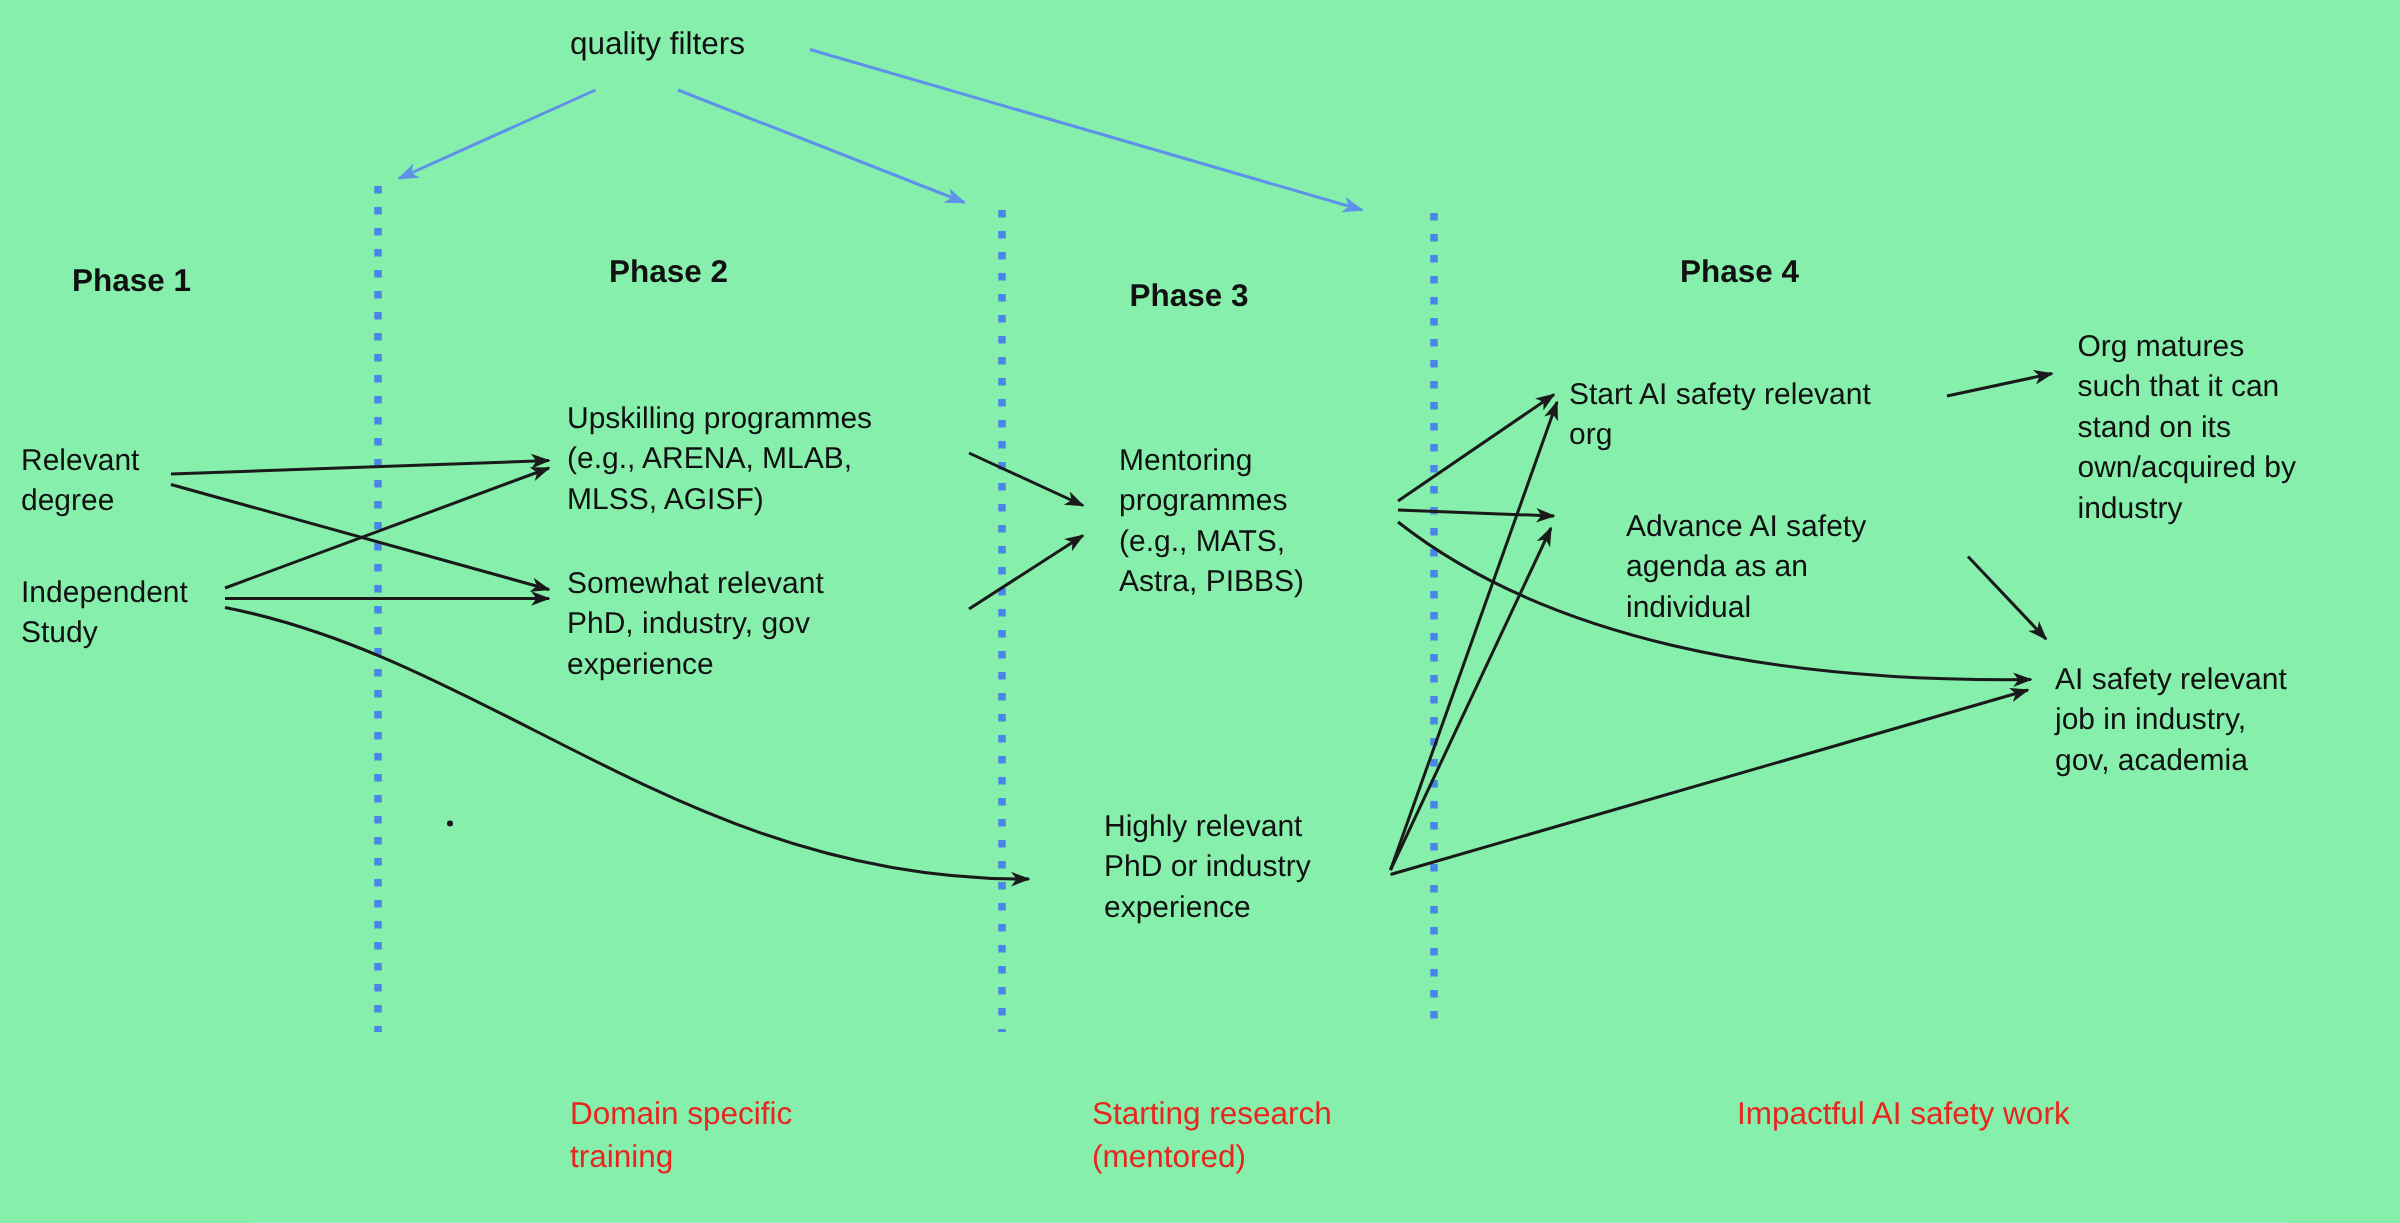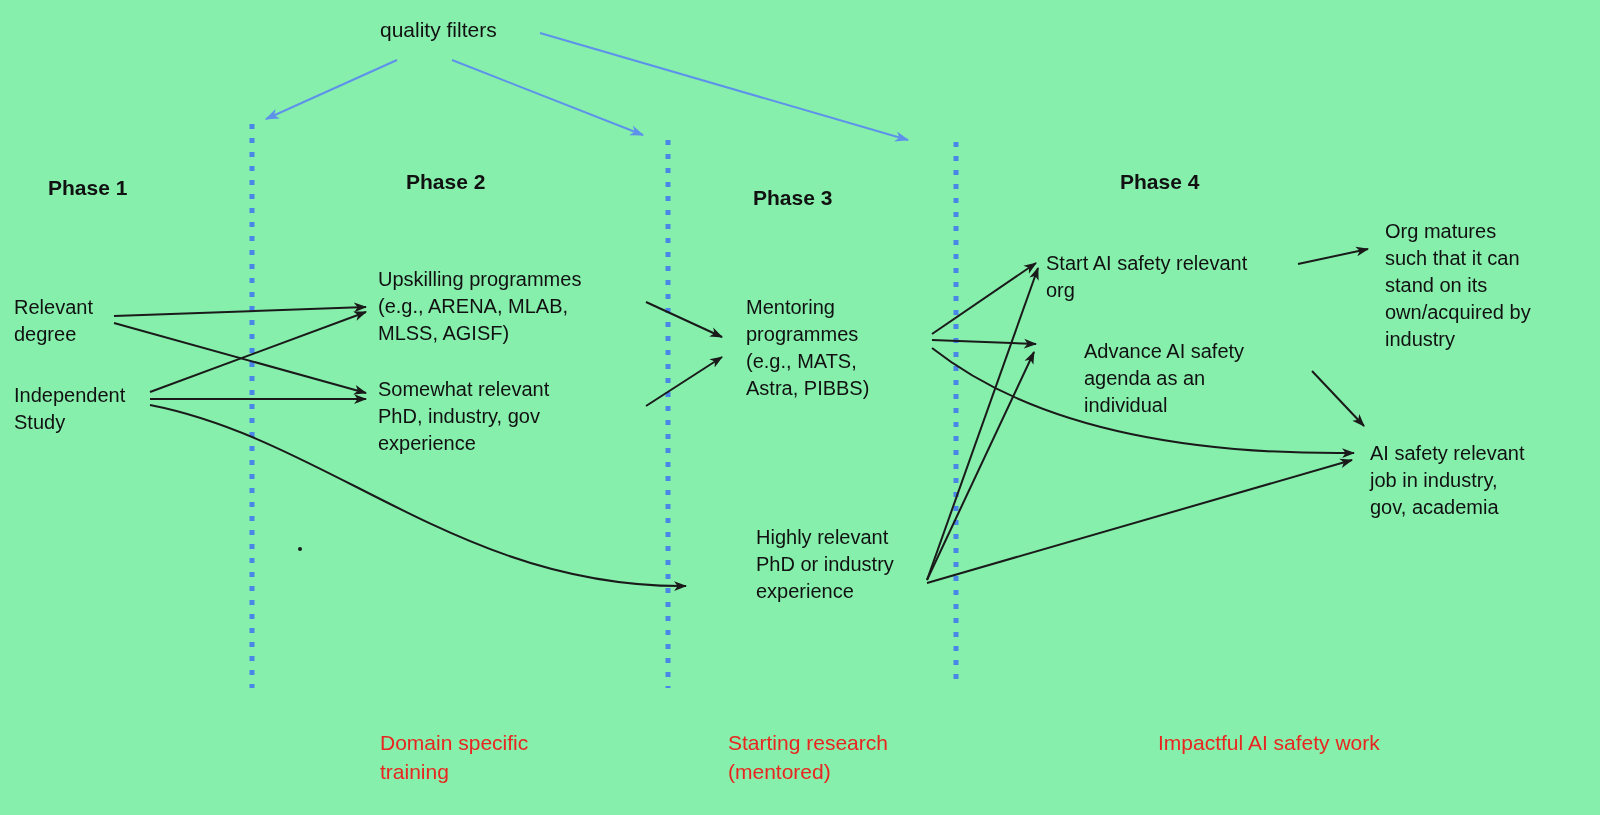--- a/index.html
+++ b/index.html
@@ -95,21 +95,21 @@
 (e.g., ARENA, MLAB,
 MLSS, AGISF)</div>
   <div class="label" style="left:378px;top:376px;">Somewhat relevant
 PhD, industry, gov
 experience</div>
 
   <div class="label" style="left:746px;top:294px;">Mentoring
 programmes
 (e.g., MATS,
 Astra, PIBBS)</div>
-  <div class="label" style="left:736px;top:524px;margin-left:20px;">Highly relevant
+  <div class="label" style="left:736px;top:538px;">Highly relevant
 PhD or industry
 experience</div>
 
   <div class="label" style="left:1046px;top:250px;">Start AI safety relevant
 org</div>
   <div class="label" style="left:1046px;top:338px;margin-left:38px;">Advance AI safety
 agenda as an
 individual</div>
   <div class="label" style="left:1385px;top:218px;">Org matures
 such that it can

